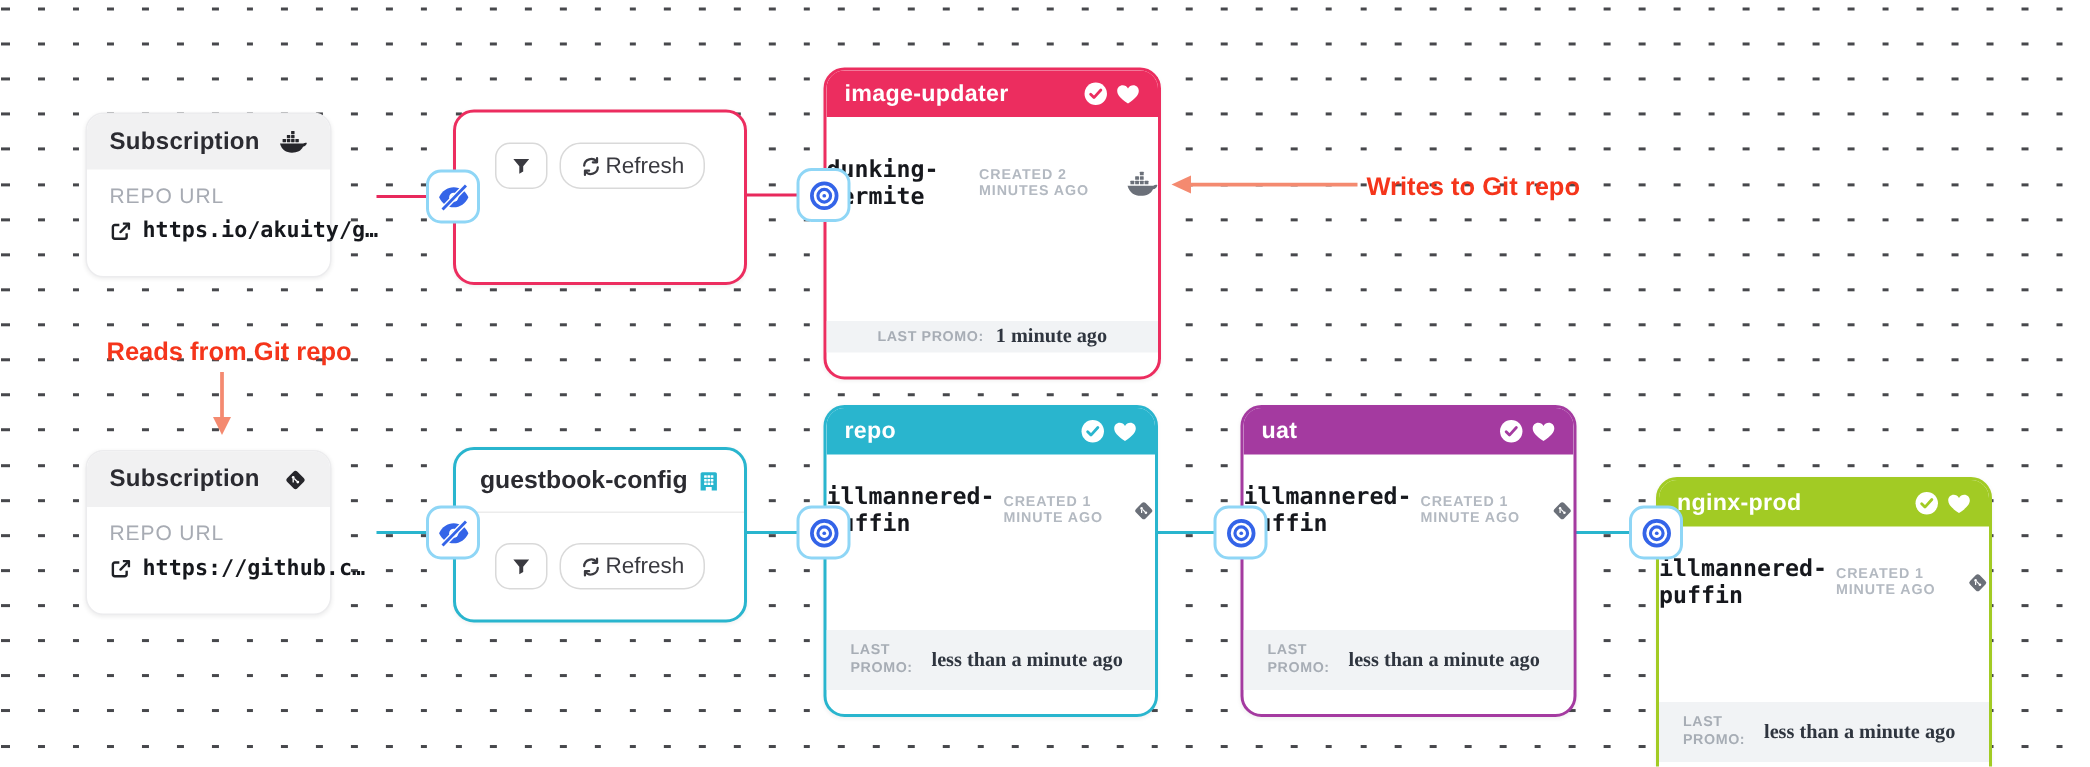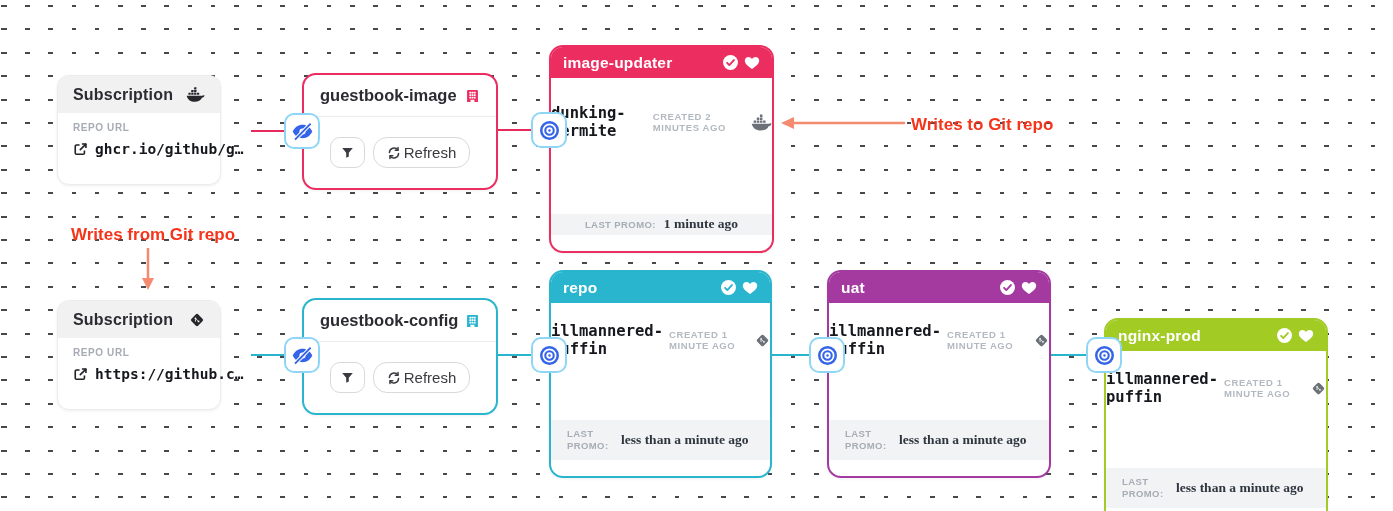--- a/index.html
+++ b/index.html
@@ -30,21 +30,21 @@
     position:absolute; width:164px; height:110px; background:#fff;
     border:1px solid #ececee; border-radius:12px;
     box-shadow:0 1px 3px rgba(0,0,0,.07);
   }
   .sub-header {
     height:37px; background:#f1f1f2; border-radius:11px 11px 0 0;
     display:flex; align-items:center; justify-content:space-between; padding:0 15px;
   }
   .sub-title { font-size:16px; font-weight:bold; color:#2b2b31; letter-spacing:.2px; }
   .sub-body { padding:9px 15px 0 15px; }
-  .repo-label { font-size:10px; font-weight:bold; color:#a7abb3; letter-spacing:.6px; }
+  .repo-label { font-size:14px; font-weight:normal; color:#a7abb3; letter-spacing:.6px; }
   .repo-row { display:flex; align-items:center; gap:7px; margin-top:8px; }
   .repo-url {
     font-family:"DejaVu Sans Mono", monospace; font-weight:bold; font-size:14.5px;
     color:#16181d; text-decoration:none; white-space:nowrap;
   }
 
   
   .wh-card {
     position:absolute; width:196px; height:117px; background:#fff;
     border:2px solid var(--c); border-radius:14px;
@@ -148,21 +148,21 @@
     <line x1="905" y1="123" x2="793" y2="123" stroke="#F48A70" stroke-width="2.5"></line>
     <polygon points="781,123 794,117 794,129" fill="#F48A70"></polygon>
   </g>
   <g>
     <line x1="148" y1="248" x2="148" y2="279" stroke="#F48A70" stroke-width="2.5"></line>
     <polygon points="148,290 142,278 154,278" fill="#F48A70"></polygon>
   </g>
 </svg>
 
 <div class="ann ann-writes">Writes to Git repo</div>
-<div class="ann ann-reads">Writes from Git repo</div>
+<div class="ann ann-reads">Reads from Git repo</div>
 
 <div class="sub-card" id="sub1">
   <div class="sub-header">
     <span class="sub-title">Subscription</span>
     <span style="color:#26262b;display:flex;">
       <svg viewBox="0 0 24 19" width="19" height="15">
           <g fill="currentColor">
         <rect x="3" y="7.2" width="2.9" height="2.7" rx=".3"></rect>
             <rect x="6.6" y="7.2" width="2.9" height="2.7" rx=".3"></rect>
         <rect x="10.2" y="7.2" width="2.9" height="2.7" rx=".3"></rect>
@@ -178,45 +178,26 @@
   <div class="sub-body">
     <div class="repo-label">REPO URL</div>
     <div class="repo-row">
       <span style="display:flex;">
         <svg viewBox="0 0 16 16" width="15" height="15" fill="none" stroke="#1f2126" stroke-width="1.7">
           <path d="M7 3.2H3.8C3 3.2 2.4 3.8 2.4 4.6v7c0 .8.6 1.4 1.4 1.4h7c.8 0 1.4-.6 1.4-1.4V9"></path>
           <path d="M9.5 2.2h4.3v4.3" stroke-linejoin="round"></path>
             <path d="M13.5 2.5 7.8 8.2" stroke-linecap="round"></path>
         </svg>
       </span>
-      <a class="repo-url" href="#">ghcr.io/github/g…</a>
+      <a class="repo-url" href="#">https.io/akuity/g…</a>
     </div>
   </div>
 </div>
 
 <div class="wh-card c-crimson" id="wh1">
-  <div class="wh-header">
-    <span class="wh-title">guestbook-image</span>
-    <span class="wh-icon">
-      <svg viewBox="0 0 16 16" width="15" height="15">
-        <path fill="currentColor" d="M2.2 15V3.2C2.2 2.5 2.7 2 3.4 2h9.2c.7 0 1.2.5 1.2 1.2V15h-3.7v-2.6H5.9V15z"></path>
-        <g fill="#fff">
-            <rect x="4.7" y="4.1" width="1.9" height="1.8" rx=".3"></rect>
-            <rect x="7.05" y="4.1" width="1.9" height="1.8" rx=".3"></rect>
-            <rect x="9.4" y="4.1" width="1.9" height="1.8" rx=".3"></rect>
-        <rect x="4.7" y="6.7" width="1.9" height="1.8" rx=".3"></rect>
-            <rect x="7.05" y="6.7" width="1.9" height="1.8" rx=".3"></rect>
-            <rect x="9.4" y="6.7" width="1.9" height="1.8" rx=".3"></rect>
-        <rect x="4.7" y="9.3" width="1.9" height="1.8" rx=".3"></rect>
-            <rect x="7.05" y="9.3" width="1.9" height="1.8" rx=".3"></rect>
-            <rect x="9.4" y="9.3" width="1.9" height="1.8" rx=".3"></rect>
-          </g>
-      </svg>
-    </span>
-  </div>
   <div class="wh-actions">
     <button class="btn btn-filter">
       <svg viewBox="0 0 16 16" width="13" height="13">
           <path fill="#3a3a40" d="M1.5 2.5h13L9.6 8.4v4.4l-3.2 1.8V8.4z"></path>
         </svg>
     </button>
     <button class="btn btn-refresh">
       <svg viewBox="0 0 16 16" width="14" height="14" fill="none" stroke="#3a3a40" stroke-width="1.7" stroke-linecap="round">
         <path d="M13.2 8.6A5.3 5.3 0 0 1 3.6 11.5"></path>
           <path d="M2.8 7.4A5.3 5.3 0 0 1 12.4 4.5"></path>

